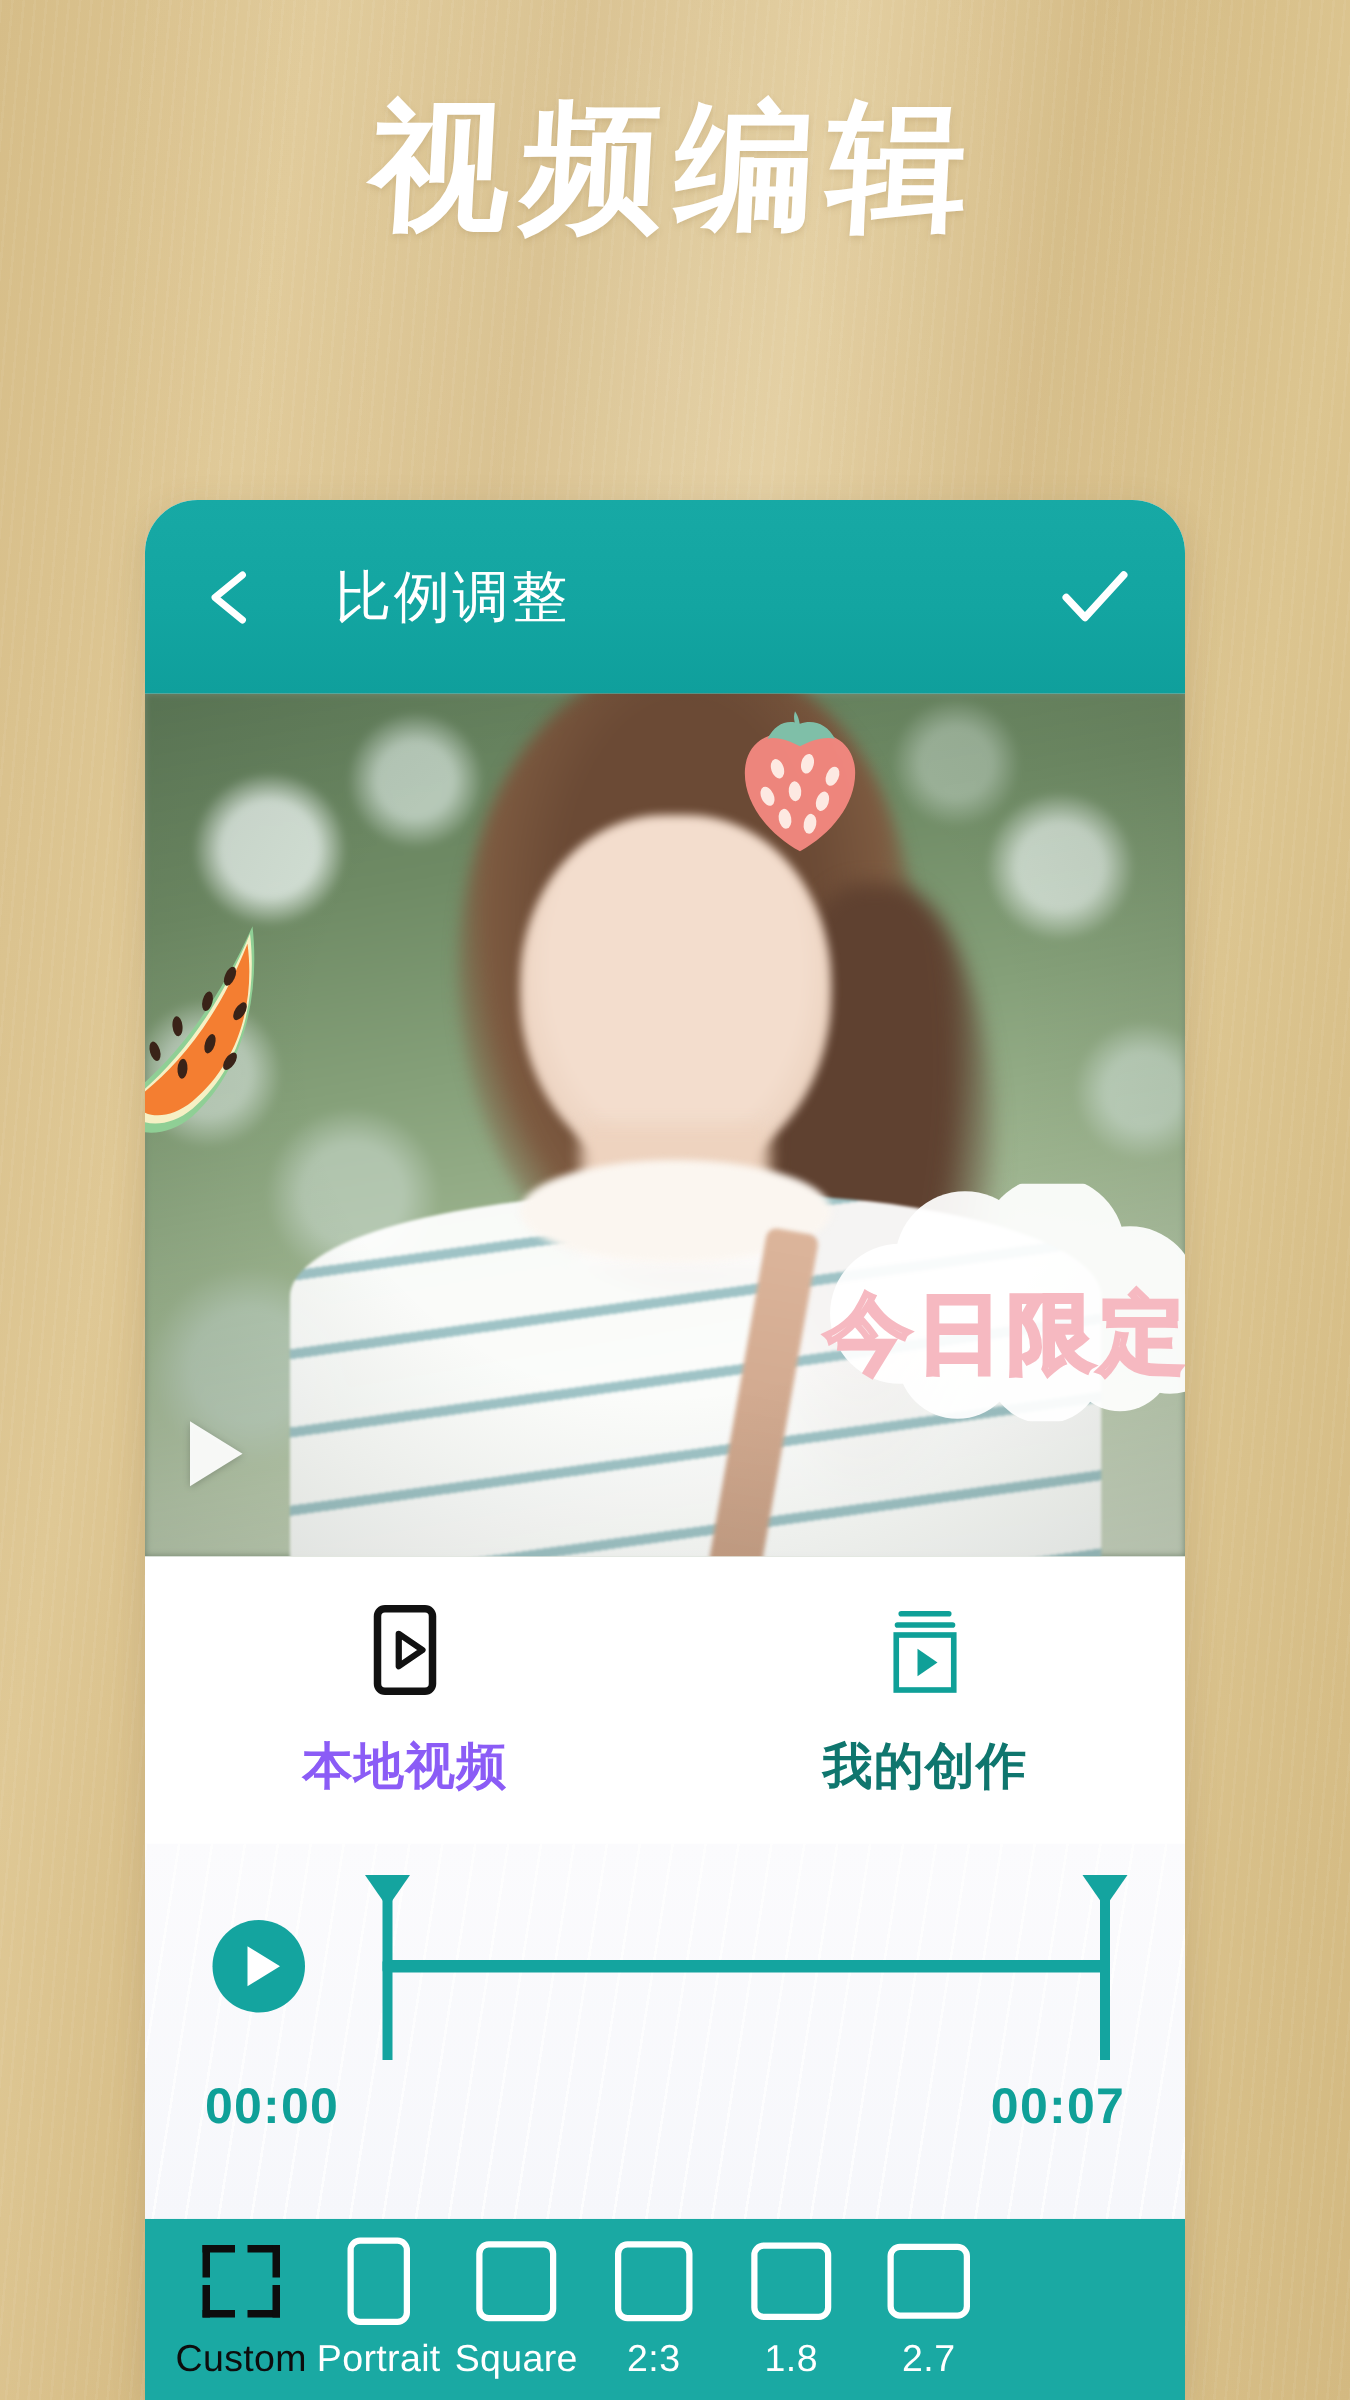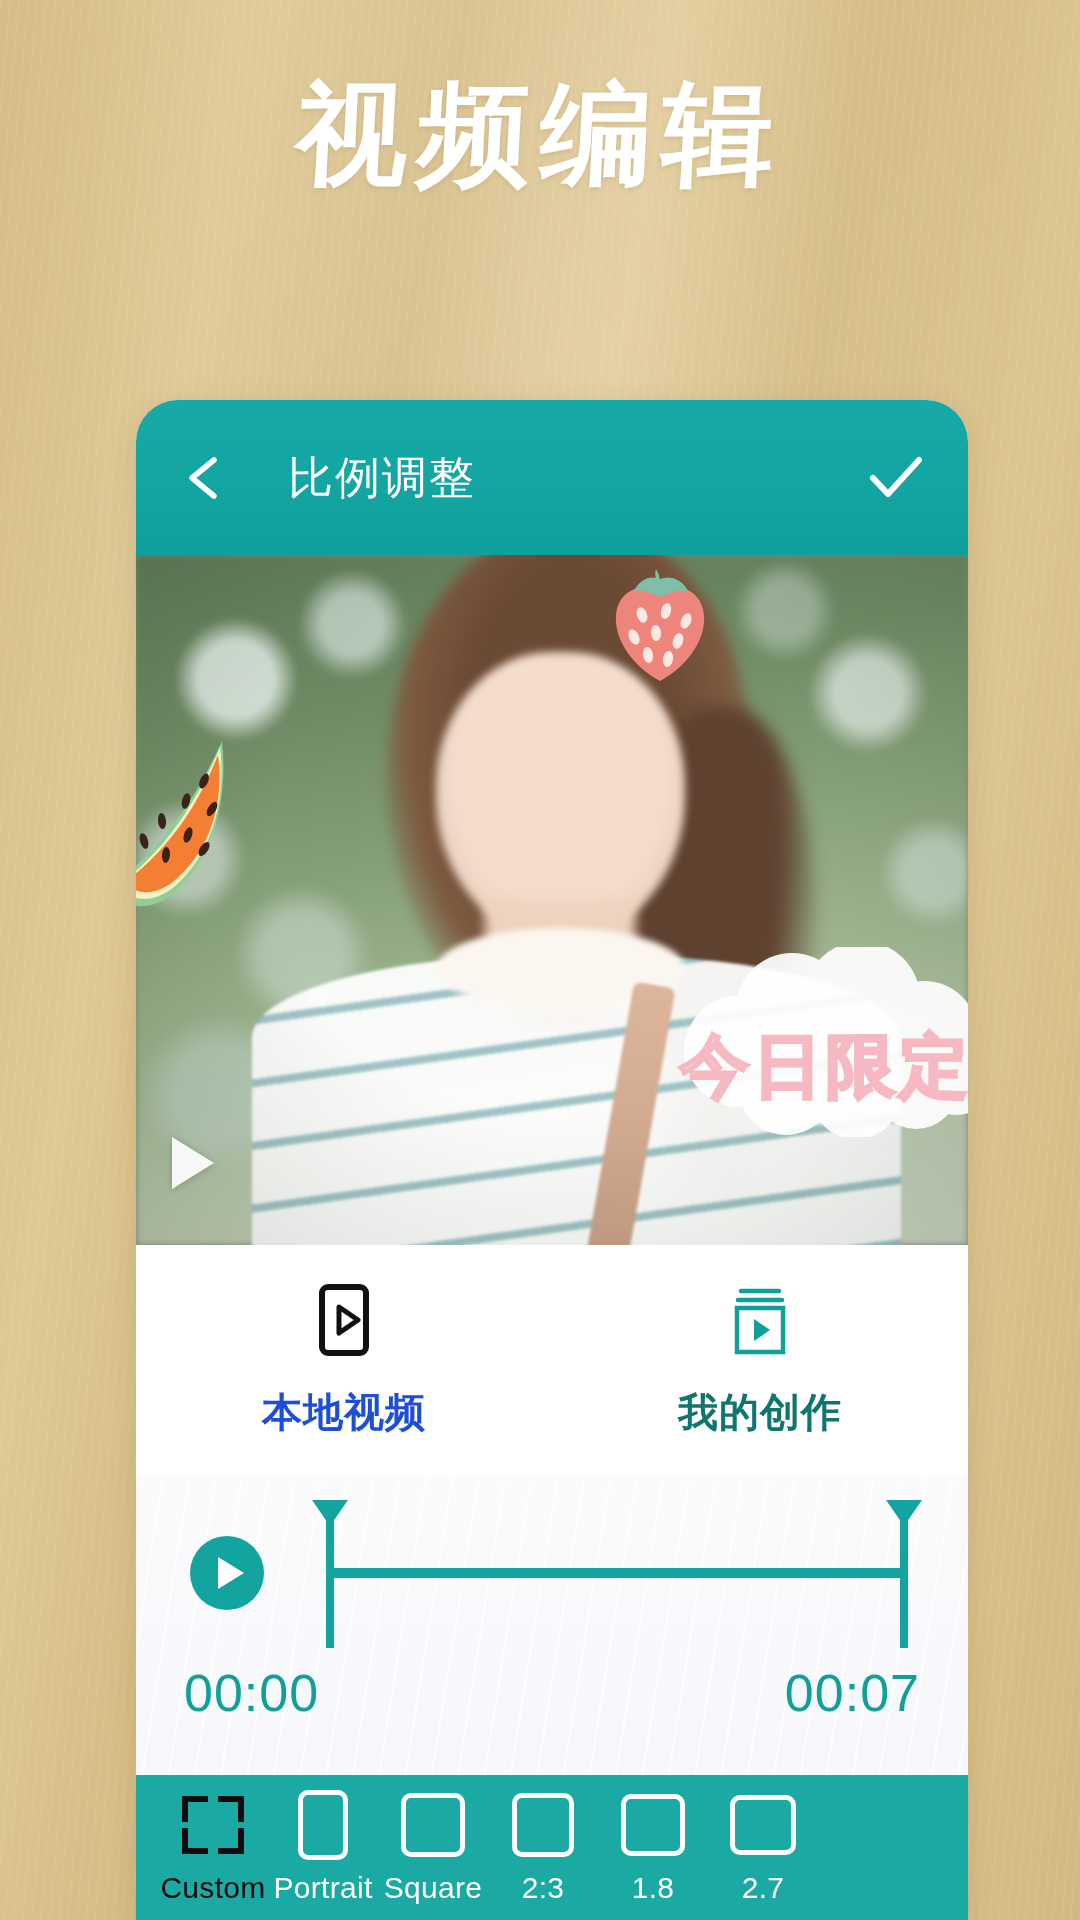--- a/index.html
+++ b/index.html
@@ -32,21 +32,21 @@
     letter-spacing:10px;
     font-weight:600;
     font-family:"DejaVu Sans","Liberation Sans",sans-serif;
     text-shadow:0 2px 5px rgba(160,130,80,.25);
     transform:skewX(-3deg);
   }
 
   
   #phone{
     position:absolute;
-    left:136px;top:400px;
+    left:116px;top:400px;
     width:832px;height:1520px;
     border-radius:42px 42px 0 0;
     overflow:hidden;
     background:#ffffff;
     box-shadow:0 6px 26px rgba(120,95,55,.18);
   }
 
   
   #appbar{
     position:relative;
@@ -166,21 +166,21 @@
     height:230px;background:#fff;
     display:flex;align-items:center;
   }
   .tab{
     flex:1;display:flex;flex-direction:column;
     align-items:center;justify-content:center;gap:26px;
   }
   .tab .ticon{height:78px;display:flex;align-items:flex-end;justify-content:center;}
   .tab .tlabel{font-size:40px;font-weight:700;letter-spacing:1px;
     font-family:"DejaVu Sans","Liberation Sans",sans-serif;}
-  .tab.active .tlabel{color:#1d4ed8;}
+  .tab.active .tlabel{color:#8b5cf6;}
   .tab.teal .tlabel{color:#0f766e;}
 
   
   #timeline{
     height:300px;
     background:linear-gradient(180deg,#fbfbfd 0%,#f6f7fb 100%);
     position:relative;
     box-sizing:border-box;
     padding:0 36px;
   }
@@ -212,21 +212,21 @@
     content:"";position:absolute;left:-14px;top:-2px;
     border-left:18px solid transparent;border-right:18px solid transparent;
     border-top:26px solid #14a49f;
   }
   #tl-h-left{left:0;}
   #tl-h-right{right:0;}
   #tl-times{
     position:relative;display:flex;justify-content:space-between;
     padding:0 12px;margin-top:-8px;
   }
-  #tl-times span{color:#0fa098;font-size:52px;font-weight:400;letter-spacing:1px;}
+  #tl-times span{color:#0fa098;font-size:40px;font-weight:700;letter-spacing:1px;}
 
   
   #ratios{
     height:150px;background:#1aa9a3;
     display:flex;align-items:center;
     padding-left:22px;box-sizing:border-box;
     overflow:hidden;
   }
   .ratio{
     flex:0 0 auto;width:110px;

